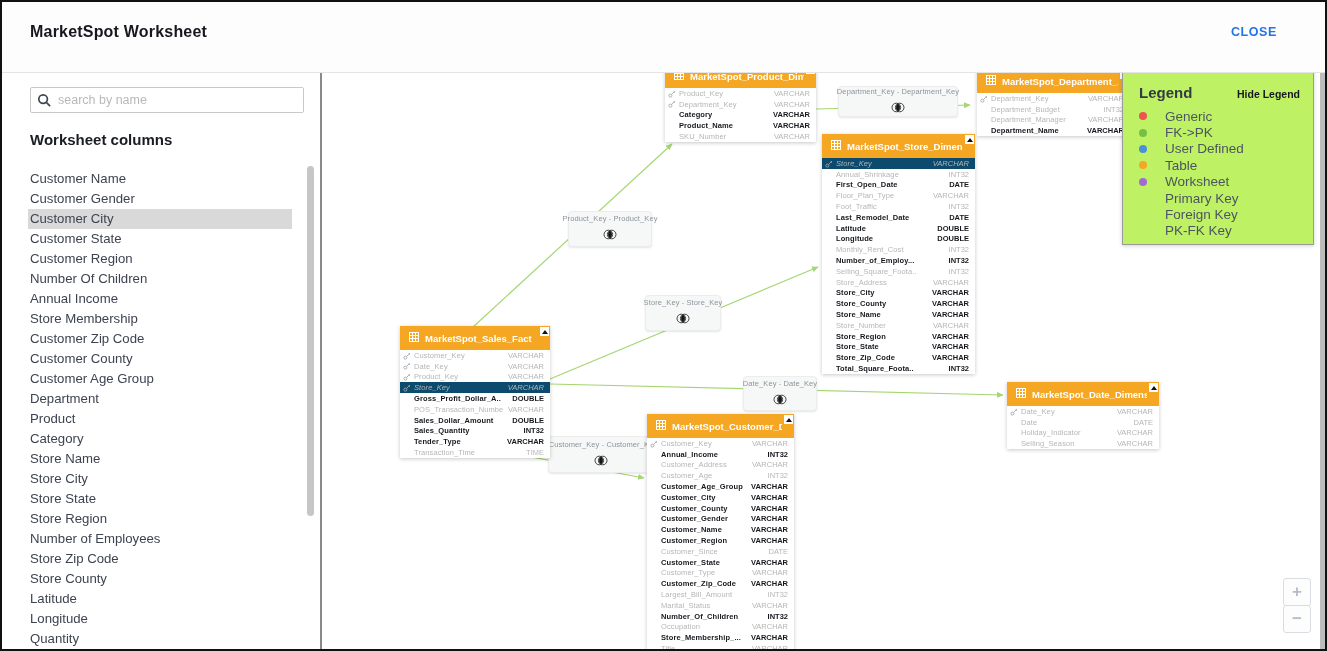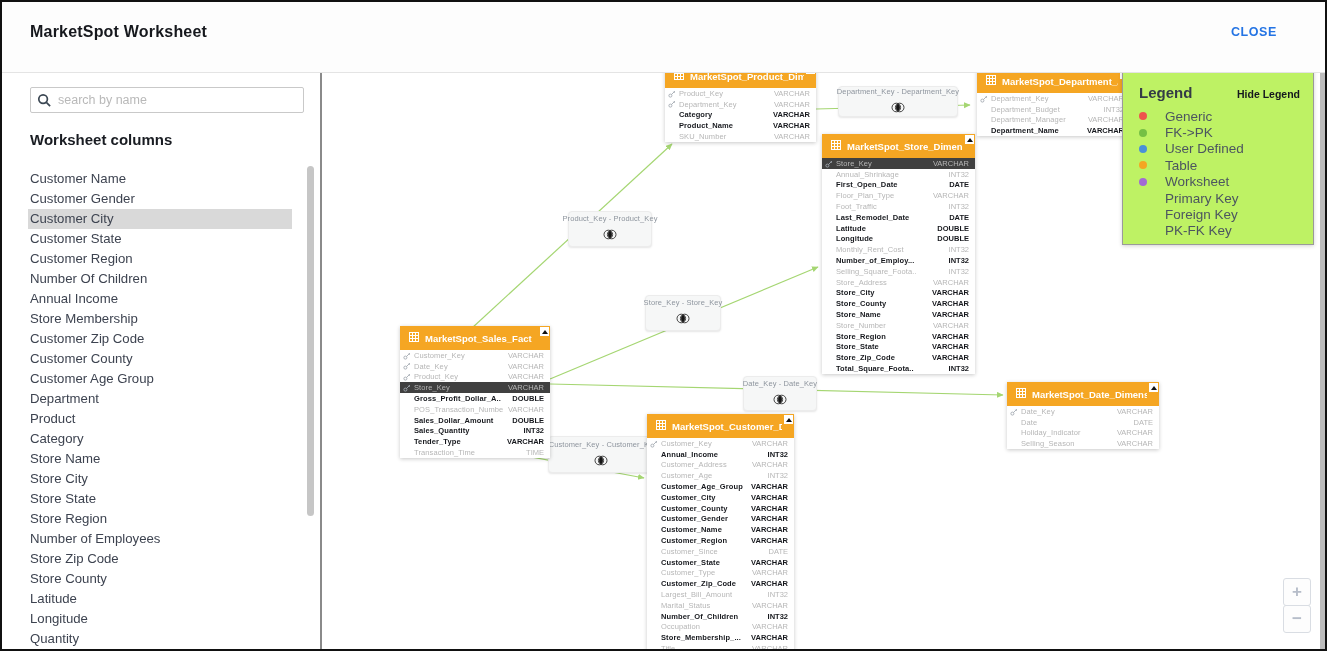--- a/index.html
+++ b/index.html
@@ -29,21 +29,21 @@
   .edges-svg { position:absolute; left:0; top:0; z-index:5; }
   .right-strip { position:absolute; right:0; top:59px; bottom:0; width:5px; background:#bcbcbc; z-index:48; }
 
   
   .stable { position:absolute; z-index:20; background:#fff; box-shadow:0 1px 4px rgba(0,0,0,.22); font-size:7.5px; }
   .stable .hdr { position:relative; height:24px; background:#f5a623; color:#fff; display:flex; align-items:center; padding:0 12px 0 9px; }
   .stable .hdr .ttl { font-size:9.5px; font-weight:700; margin-left:6px; white-space:nowrap; overflow:hidden; }
   .fold { position:absolute; top:1px; right:1px; width:9px; height:9px; background:#fff; display:flex; align-items:center; justify-content:center; }
   .fold i { display:block; width:0; height:0; border-left:3px solid transparent; border-right:3px solid transparent; border-bottom:4px solid #111; }
   .srow { position:relative; height:10.8px; display:flex; align-items:center; padding:0 6px 0 14px; }
-  .srow.hl { background:#404040; }
+  .srow.hl { background:#0c4a6e;font-style:italic; }
   .srow .kico { position:absolute; left:3px; top:1.5px; }
   .srow .nm { flex:1; white-space:nowrap; overflow:hidden; letter-spacing:.1px; }
   .srow .tp { margin-left:5px; white-space:nowrap; }
   .srow.dim .nm, .srow.dim .tp { color:#b6b6b6; font-weight:400; }
   .srow.bold .nm, .srow.bold .tp { color:#16181d; font-weight:700; }
 
   
   .join-label { position:absolute; z-index:10; background:#f6f7f7; border:1px solid #ececec; border-radius:4px; box-shadow:0 1px 2px rgba(0,0,0,.10); display:flex; flex-direction:column; align-items:center; justify-content:center; padding:4px 5px; }
   .join-label .jtxt { font-size:7.5px; color:#8e959e; white-space:nowrap; letter-spacing:.1px; }
   .join-label .jico { margin-top:3px; }

